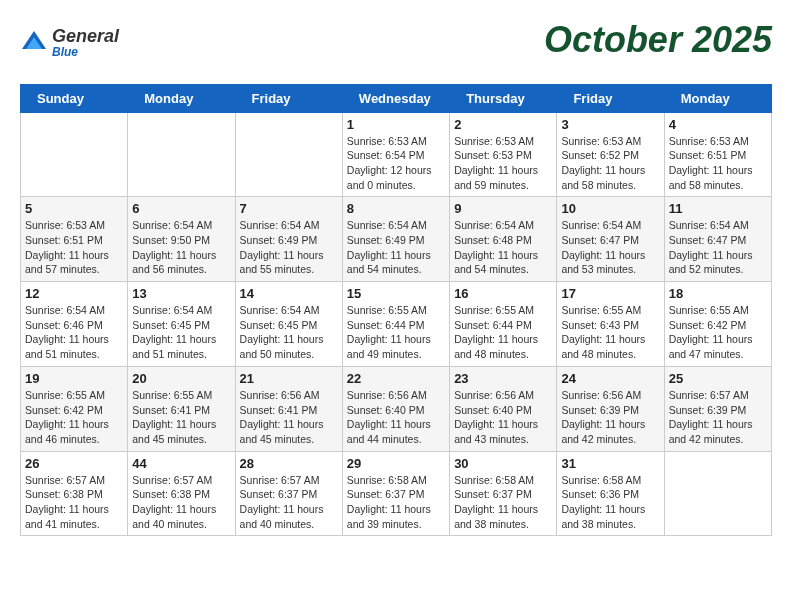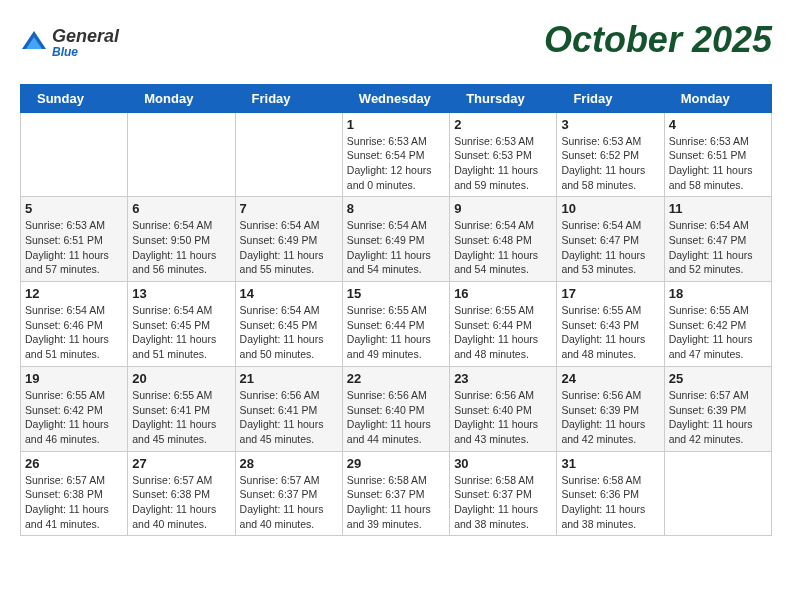--- a/index.html
+++ b/index.html
@@ -236,21 +236,21 @@
           <div class="day-num">25</div>
           <div class="day-info"><span>Sunrise: 6:57 AM</span><br><span>Sunset: 6:39 PM</span><br><span>Daylight: 11 hours</span><br><span>and 42 minutes.</span></div>
         </td>
       </tr>
       <tr>
         <td>
           <div class="day-num">26</div>
           <div class="day-info"><span>Sunrise: 6:57 AM</span><br><span>Sunset: 6:38 PM</span><br><span>Daylight: 11 hours</span><br><span>and 41 minutes.</span></div>
         </td>
         <td>
-          <div class="day-num">27</div>
+          <div class="day-num">44</div>
           <div class="day-info"><span>Sunrise: 6:57 AM</span><br><span>Sunset: 6:38 PM</span><br><span>Daylight: 11 hours</span><br><span>and 40 minutes.</span></div>
         </td>
         <td>
           <div class="day-num">28</div>
           <div class="day-info"><span>Sunrise: 6:57 AM</span><br><span>Sunset: 6:37 PM</span><br><span>Daylight: 11 hours</span><br><span>and 40 minutes.</span></div>
         </td>
         <td>
           <div class="day-num">29</div>
           <div class="day-info"><span>Sunrise: 6:58 AM</span><br><span>Sunset: 6:37 PM</span><br><span>Daylight: 11 hours</span><br><span>and 39 minutes.</span></div>
         </td>

